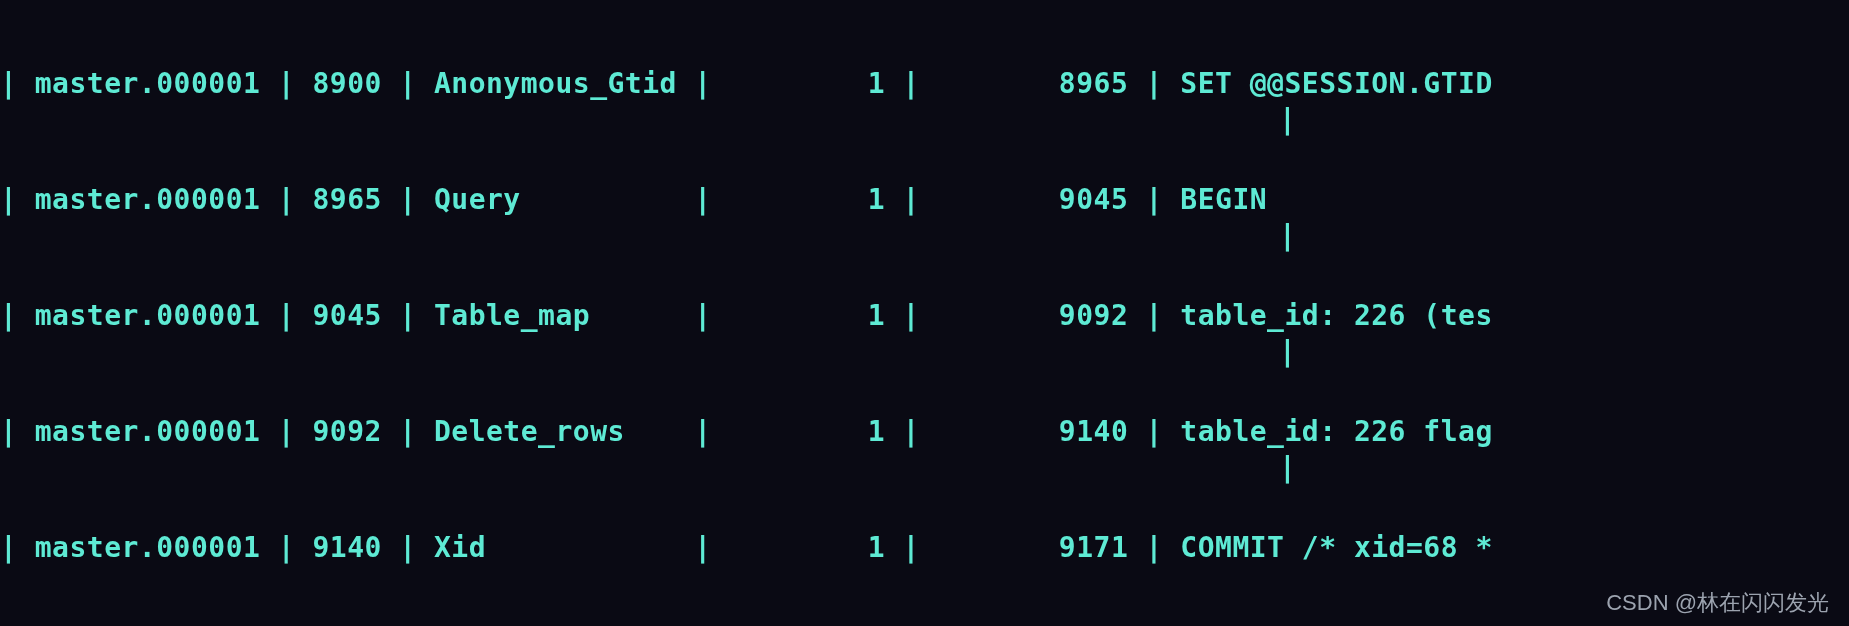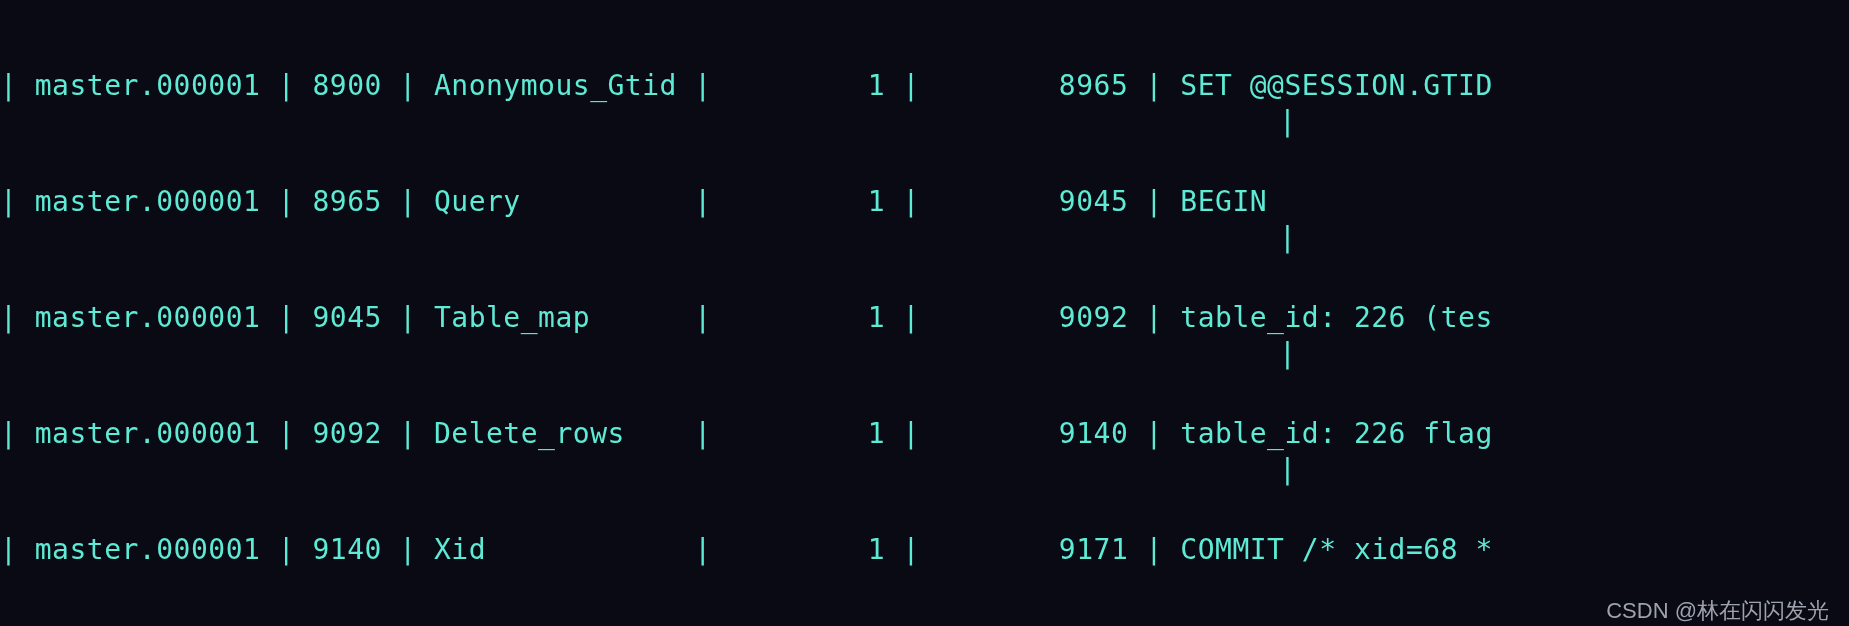--- a/index.html
+++ b/index.html
@@ -18,37 +18,37 @@
       position: relative;
       letter-spacing: 0.5px;
     }
     .terminal {
       padding: 0;
       white-space: pre;
       line-height: 1.2;
     }
     .row {
       display: flex;
-      align-items: center;
       height: 38px;
+      font-weight: bold;
     }
     .data-row {
       margin-bottom: 78px;
     }
     .intermediate-row {
       position: absolute;
       left: 1279px;
       margin-top: -80px;
     }
     .cell {
       white-space: pre;
     }
     .watermark {
       position: absolute;
-      bottom: 0;
+      bottom: 8px;
       right: 20px;
       color: #9ca3af;
       font-size: 22px;
       font-family: -apple-system, BlinkMacSystemFont, sans-serif;
       letter-spacing: 0;
     }
   </style>
 </head>
 <body>
 

